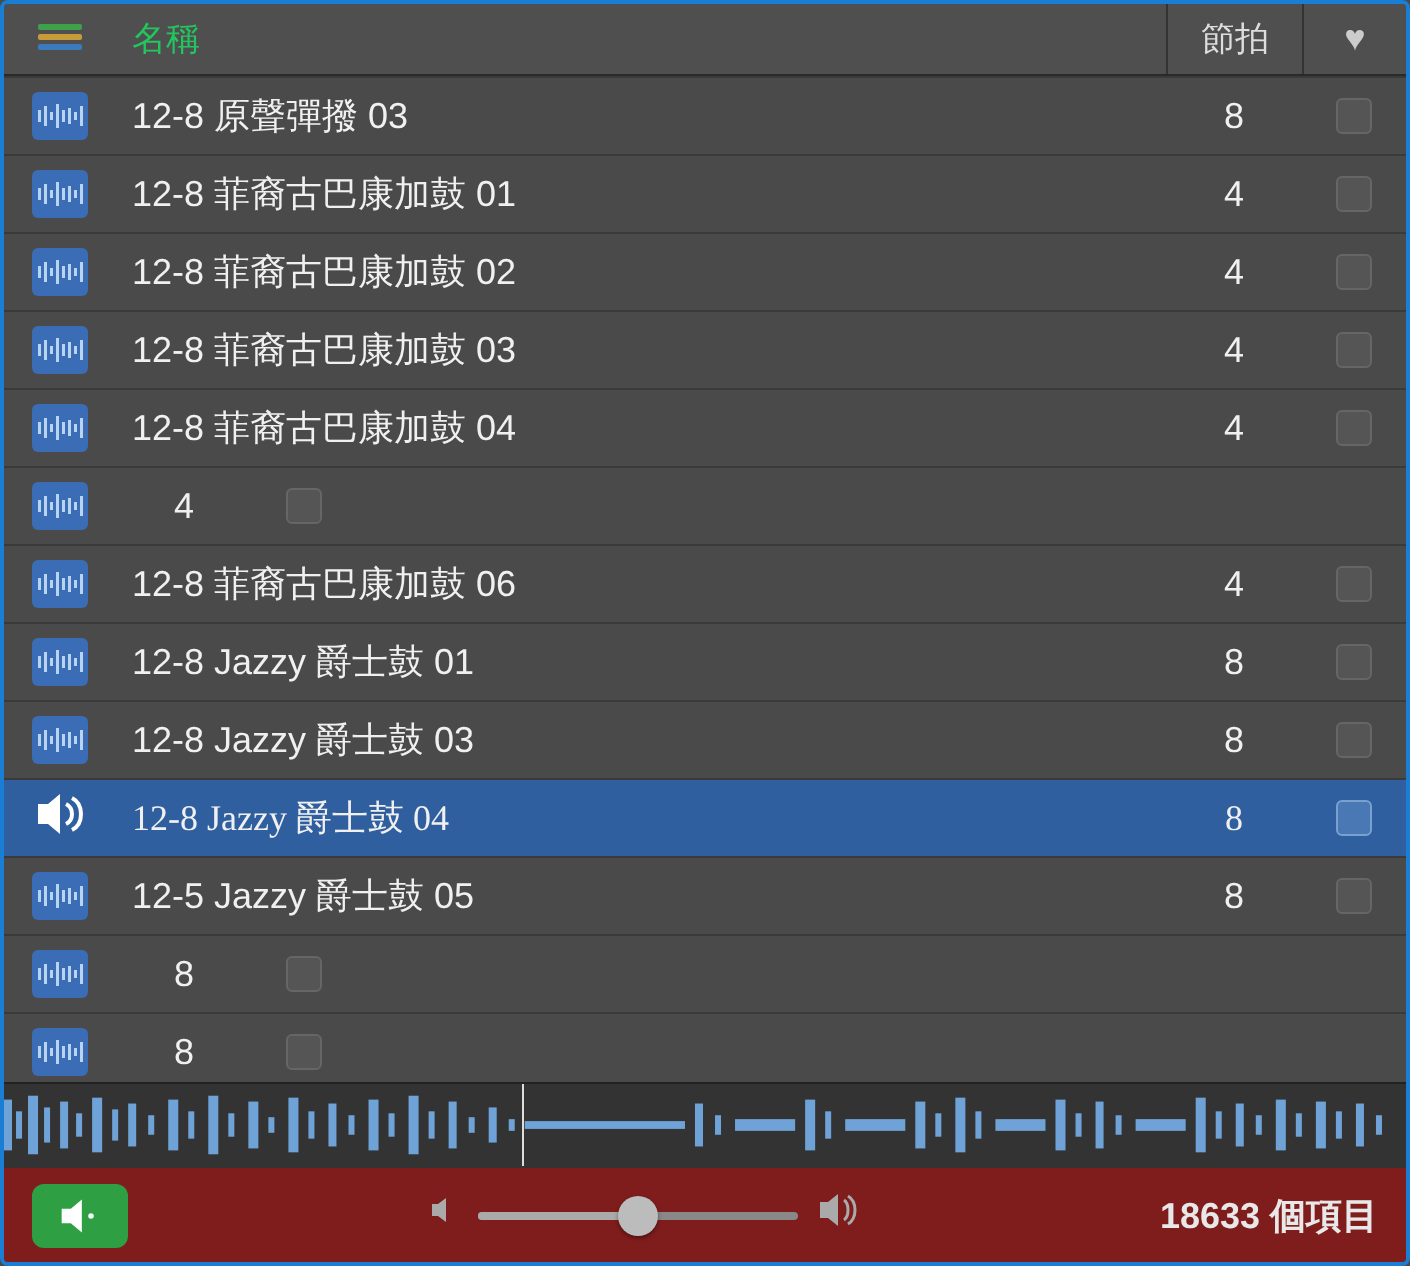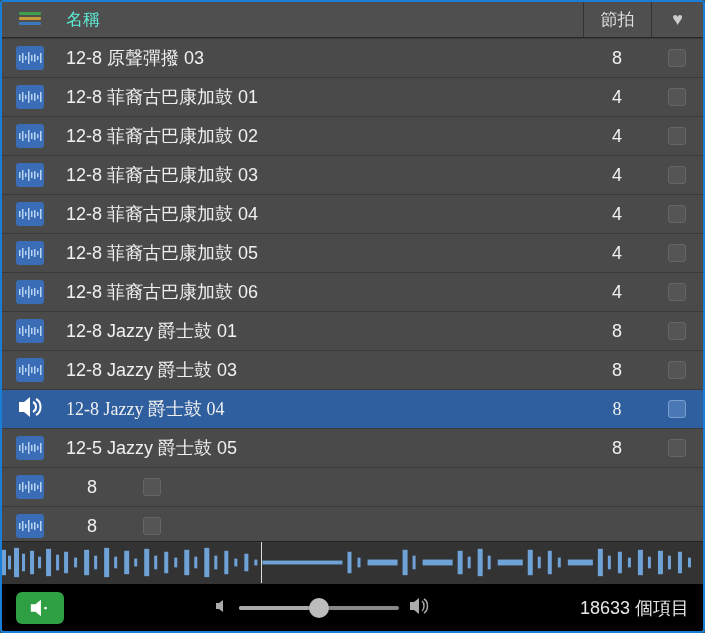--- a/index.html
+++ b/index.html
@@ -16,21 +16,21 @@
       flex-direction: column;
     }
     .header-row {
       display: flex;
       align-items: center;
       height: 36px;
       background: #4f4f4f;
       border-bottom: 1px solid #2a2a2a;
     }
     .col-icon { width: 56px; display: flex; align-items: center; justify-content: center; }
-    .col-name { flex: 1; padding-left: 8px; font-size: 17px; color: #5eead4; }
+    .col-name { flex: 1; padding-left: 8px; font-size: 17px; color: #22c55e; }
     .col-beats { width: 68px; text-align: right; font-size: 17px; color: #ddd; border-left: 1px solid #333; height: 100%; display: flex; align-items: center; justify-content: center;}
     .col-fav { width: 52px; display: flex; align-items: center; justify-content: center; border-left: 1px solid #333; height: 100%;}
     .view-toggle {
       width: 22px; height: 16px; display: flex; flex-direction: column; gap: 2px;
     }
     .view-toggle div { height: 3px; border-radius: 1px; }
     .view-toggle div:nth-child(1){ background:#3fa04a;}
     .view-toggle div:nth-child(2){ background:#c79a3a;}
     .view-toggle div:nth-child(3){ background:#3a7abd;}
     .heart-icon { font-size: 18px; color: #ccc; }
@@ -62,22 +62,22 @@
     .waveform-area {
       height: 42px; background: #3a3a3a; position: relative; overflow: hidden;
       border-top: 1px solid #222;
     }
     .waveform-area svg { width: 100%; height: 100%; display: block;}
     .playhead {
       position: absolute; top: 0; bottom: 0; width: 1px; background: #ddd;
       left: 37%;
     }
     .footer {
-      height: 48px; background: #000000; display: flex; align-items: center;
-      padding: 0 14px; gap: 0; border-top: 1px solid #333;
+      height: 48px; background: #7f1d1d; display: flex; align-items: center;
+      padding: 0 14px; gap: 0; border-top: 1px solid #333; font-weight: bold;
     }
     .play-btn {
       width: 48px; height: 32px; background: #2ea043; border-radius: 6px;
       display: flex; align-items: center; justify-content: center; color: #fff;
     }
     .play-btn svg{ width: 22px; height: 18px; fill:#fff;}
     .vol-area { flex: 1; display: flex; align-items: center; justify-content: center; gap: 10px;}
     .vol-icon-small { color: #999; }
     .vol-icon-small svg, .vol-icon-large svg { fill: #aaa; }
     .vol-icon-large { color: #bbb; }
@@ -230,21 +230,20 @@
               <rect x="7" y="5" width="1.5" height="4"></rect>
               <rect x="10" y="1" width="1.5" height="12"></rect>
               <rect x="13" y="4" width="1.5" height="6"></rect>
               <rect x="16" y="3" width="1.5" height="8"></rect>
               <rect x="19" y="5" width="1.5" height="4"></rect>
               <rect x="22" y="2" width="1.5" height="10"></rect>
             </g>
           </svg>
         </div>
       </div>
-    <div class="col-name">12-8 菲裔古巴康加鼓 05</div>
     <div class="col-beats">4</div>
     <div class="col-fav">
         <div class="checkbox"></div>
       </div>
   </div>
     <div class="row">
     <div class="col-icon">
         <div class="wave-icon">
           <svg viewBox="0 0 24 14">
             <g fill="#b8d4f0">

